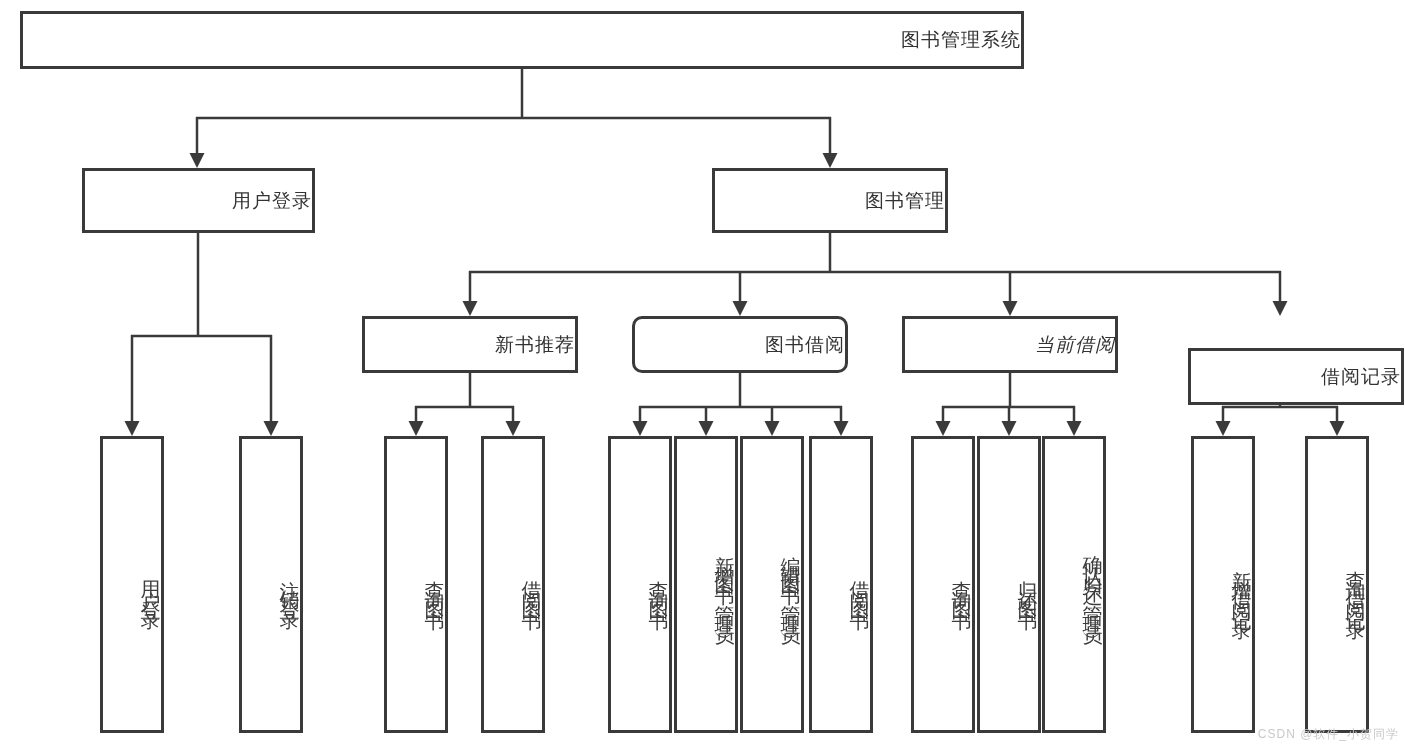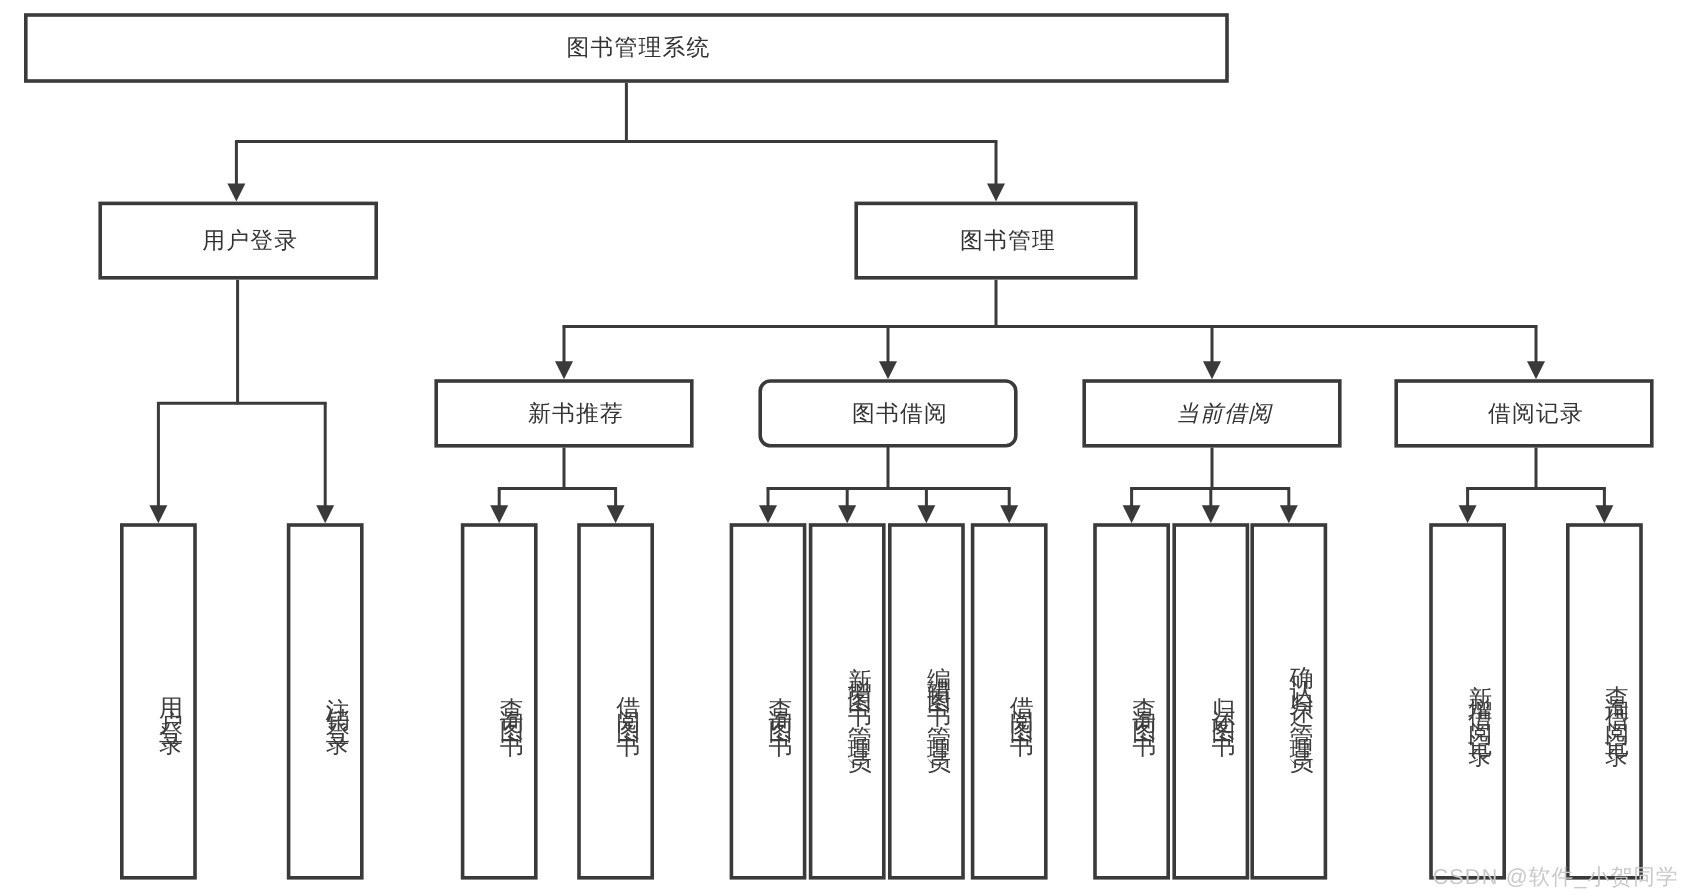--- a/index.html
+++ b/index.html
@@ -16,21 +16,21 @@
     left: 0; top: 0;
     width: 1405px; height: 747px;
   }
   .node {
     position: absolute;
     box-sizing: border-box;
     background: #ffffff;
     border: 3px solid #3a3a3a;
     display: flex;
     align-items: center;
-    justify-content: center;
+    justify-content: flex-end;
     color: #333333;
     text-align: center;
     padding-left: 20px;
   }
   .h-node { font-size: 19px; letter-spacing: 1px; }
   .leaf {
     width: 64px;
     top: 436px;
     height: 297px;
   }
@@ -43,39 +43,39 @@
     color: #3d3d3d;
     white-space: nowrap;
   }
   .root-node  { left: 20px;  top: 11px;  width: 1004px; height: 58px; }
   .l2-user    { left: 82px;  top: 168px; width: 233px;  height: 65px; }
   .l2-mgmt    { left: 712px; top: 168px; width: 236px;  height: 65px; }
   .l3 { top: 316px; height: 57px; width: 216px; }
   .l3-rec     { left: 362px; }
   .l3-borrow  { left: 632px; border-radius: 10px; }
   .l3-current { left: 902px; font-style: italic; }
-  .l3-records { left: 1162px; }
+  .l3-records { left: 1188px; margin-top: 32px; }
   .leaf-1  { left: 100px; }
   .leaf-2  { left: 239px; }
   .leaf-3  { left: 384px; }
   .leaf-4  { left: 481px; }
   .leaf-5  { left: 608px; }
   .leaf-6  { left: 674px; }
   .leaf-7  { left: 740px; }
   .leaf-8  { left: 809px; }
   .leaf-9  { left: 911px; }
   .leaf-10 { left: 977px; }
   .leaf-11 { left: 1042px; }
   .leaf-12 { left: 1191px; }
   .leaf-13 { left: 1305px; }
   .watermark {
     position: absolute;
     right: 6px;
     bottom: 4px;
-    font-size: 18px;
+    font-size: 12px;
     color: #c9c9c9;
     letter-spacing: 1px;
   }
   line { stroke: #3a3a3a; stroke-width: 2.5; }
   .arrow { fill: #3a3a3a; stroke: none; }
 </style>
 </head>
 <body>
 
 <div id="stage">

